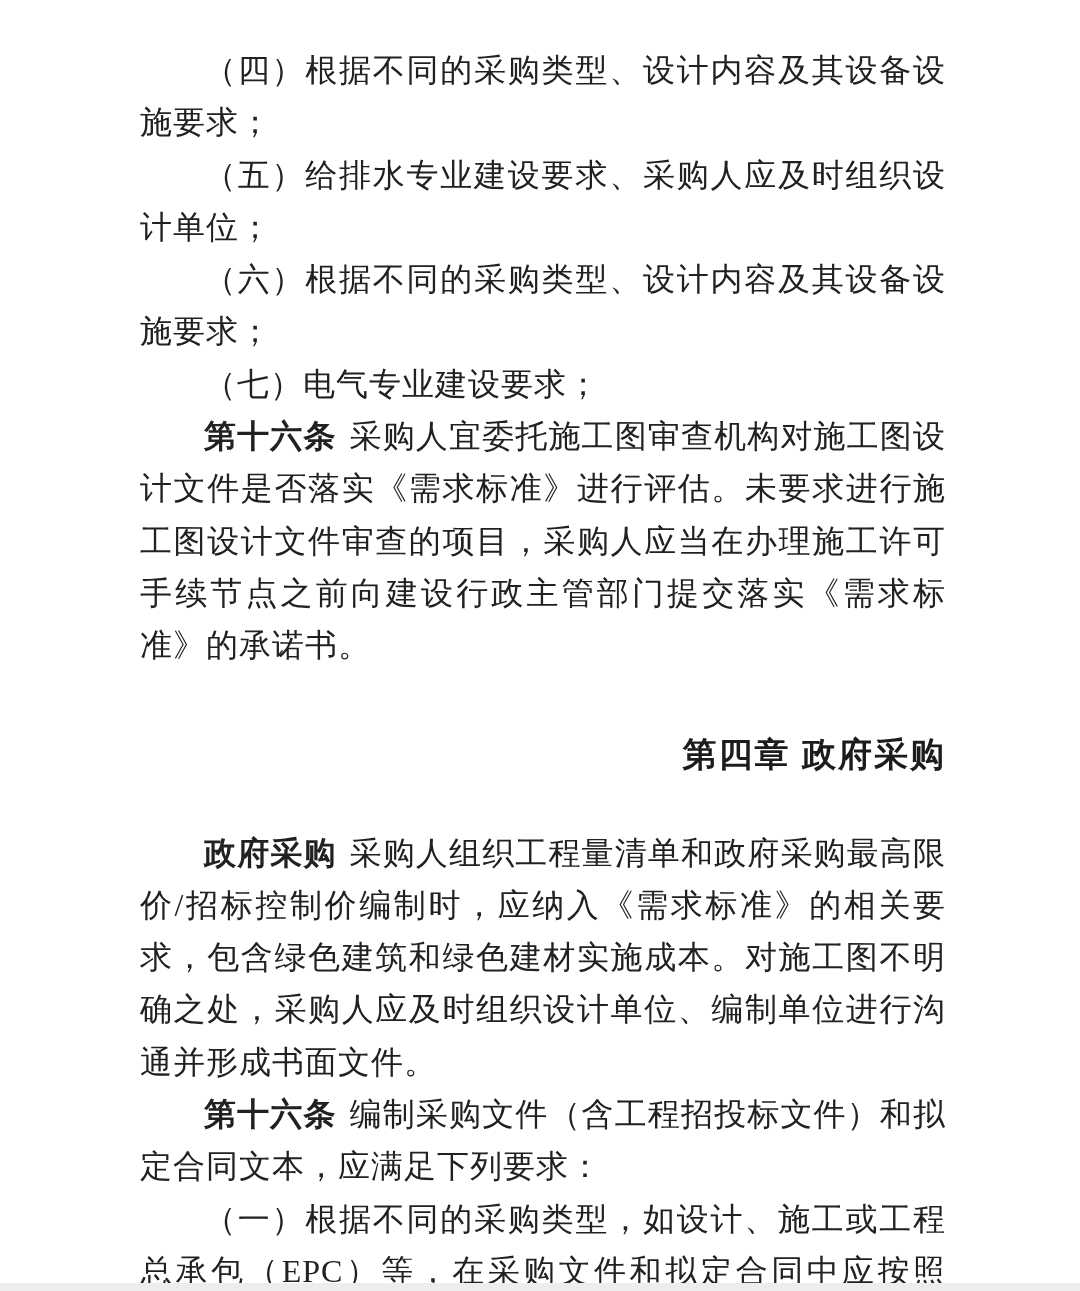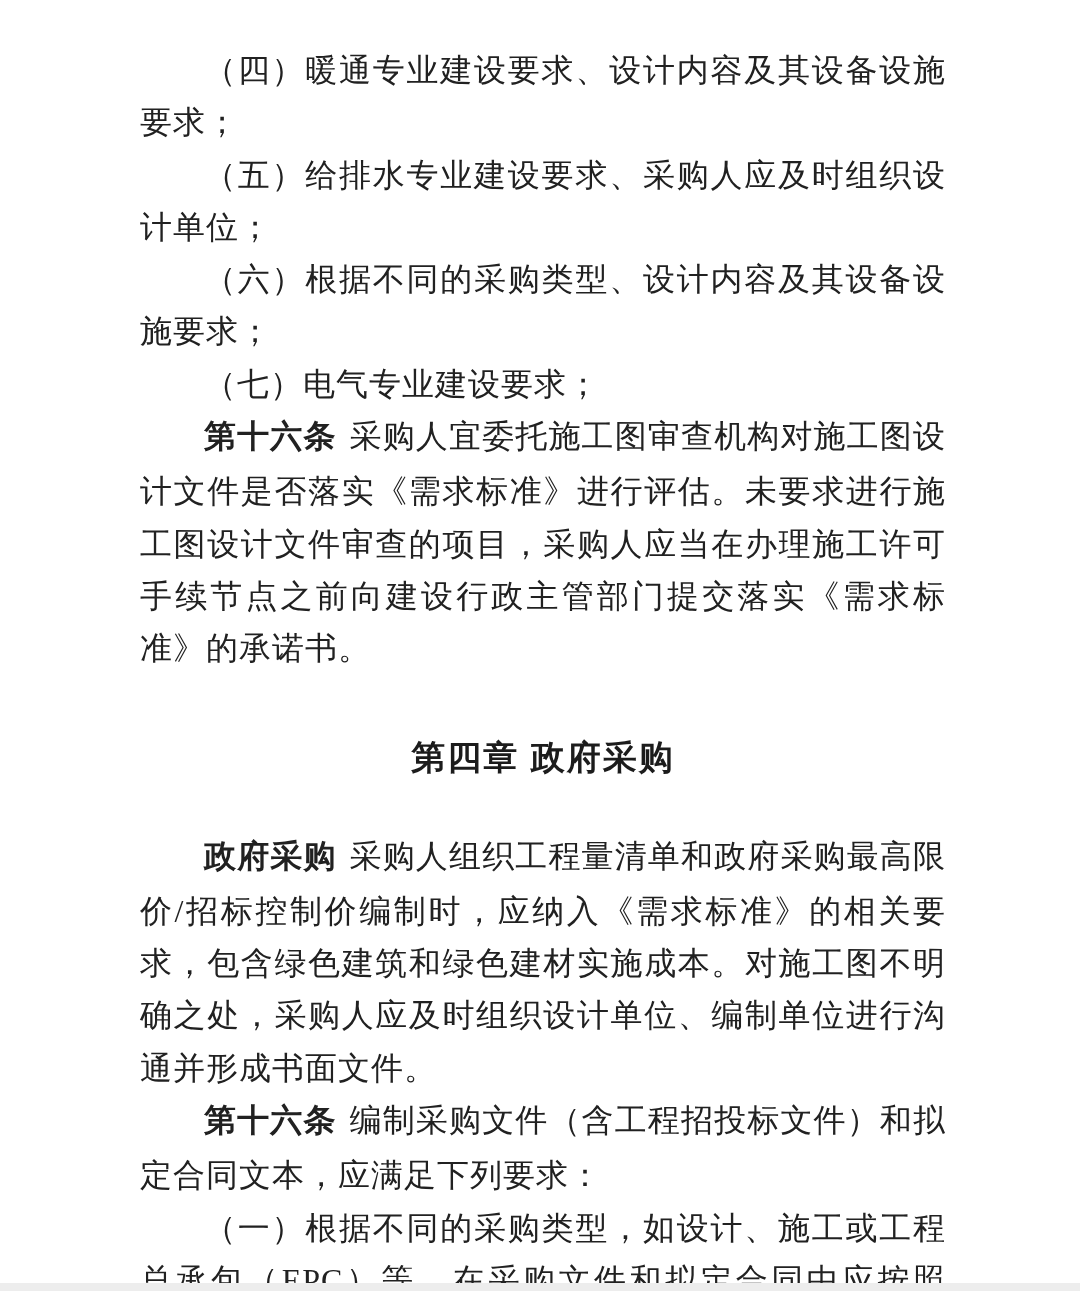--- a/index.html
+++ b/index.html
@@ -23,51 +23,51 @@
   .body-par {
     margin: 0;
     font-size: 32px;
     line-height: 52.3px;
     text-align: justify;
     text-indent: 2em;
     letter-spacing: 1px;
     word-break: break-all;
   }
   .article-label {
-    font-family: Liberation Mono, monospace;
+    font-family: Liberation Sans, sans-serif;
     font-weight: 700;
     letter-spacing: 1px;
     margin-right: 13px;
   }
   .chapter-heading {
     margin: 56px 0 47px 0;
     font-family: "Liberation Sans", "DejaVu Sans", sans-serif;
     font-weight: 700;
     font-size: 34px;
     line-height: 52px;
-    text-align: center;
+    text-align: right;
     text-indent: 0;
     letter-spacing: 2px;
     color: #1c1c1c;
   }
   .bottom-band {
     position: absolute;
     left: 0;
     bottom: 0;
     width: 100%;
     height: 8px;
     background: #ededed;
   }
 </style>
 </head>
 <body>
 
 <div class="doc-page">
 
-  <p class="body-par">（四）暖通专业建设要求、设计内容及其设备设施要求；</p>
+  <p class="body-par">（四）根据不同的采购类型、设计内容及其设备设施要求；</p>
   <p class="body-par">（五）给排水专业建设要求、采购人应及时组织设计单位；</p>
   <p class="body-par">（六）根据不同的采购类型、设计内容及其设备设施要求；</p>
   <p class="body-par">（七）电气专业建设要求；</p>
 
   <p class="body-par">
     <span class="article-label">第十六条</span><span>采购人宜委托施工图审查机构对施工图设计文件是否落实《需求标准》进行评估。未要求进行施工图设计文件审查的项目，采购人应当在办理施工许可手续节点之前向建设行政主管部门提交落实《需求标准》的承诺书。</span>
   </p>
 
   <p class="body-par chapter-heading">第四章 政府采购</p>
 

